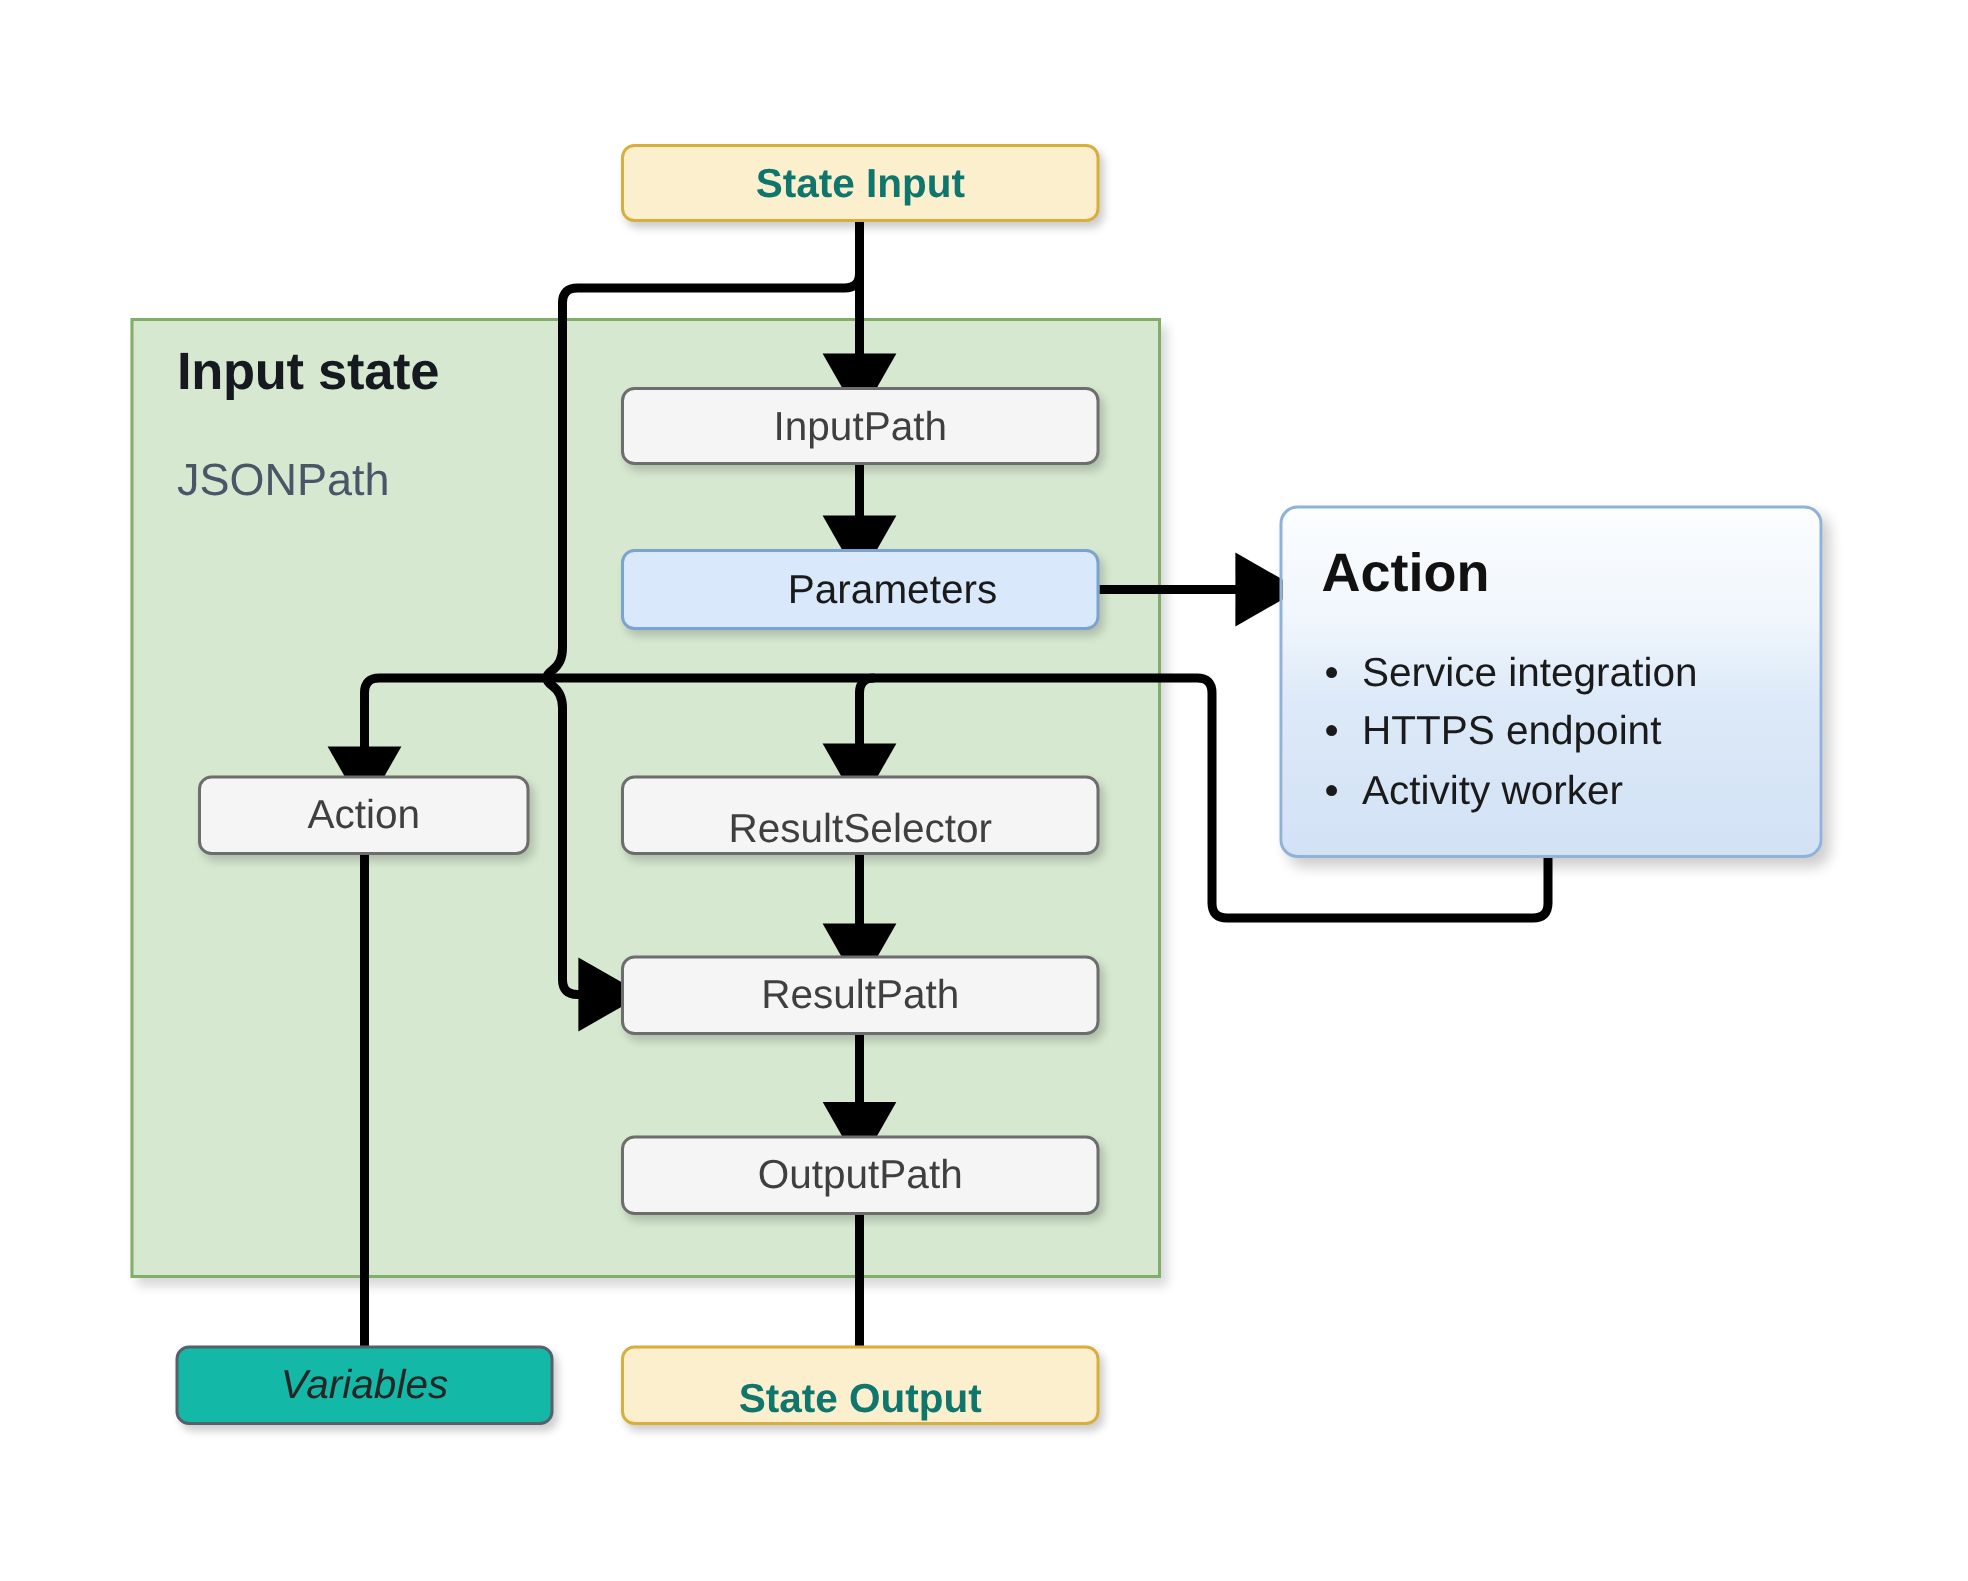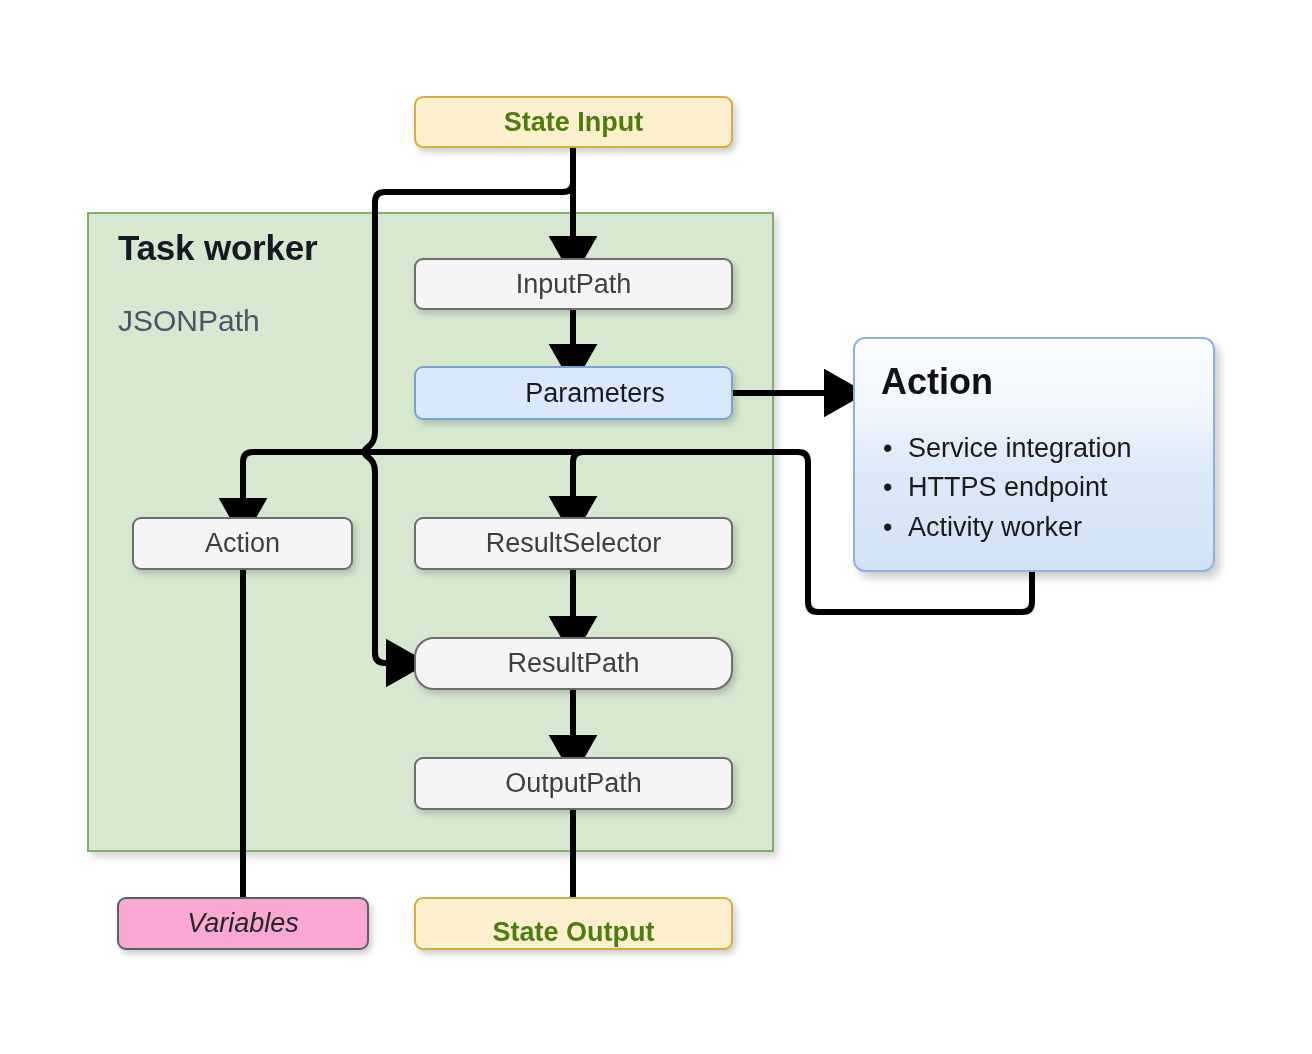--- a/index.html
+++ b/index.html
@@ -67,33 +67,33 @@
   }
   .node-plain {
     background: #f5f5f5;
     border: 2px solid #6d6d6d;
     color: #3f3f3f;
     box-shadow: 3px 4px 6px rgba(0,0,0,0.18);
   }
   .node-accent {
     background: #fbefcd;
     border: 2px solid #d8ae3c;
-    color: #4d7c0f;
+    color: #0f766e;
     font-weight: bold;
     box-shadow: 3px 4px 6px rgba(0,0,0,0.2);
   }
   .node-highlight {
     background: #d9e8fb;
     border: 2px solid #7ba3d0;
     color: #1a1a1a;
     box-shadow: 3px 4px 6px rgba(0,0,0,0.18);
     padding-left: 43px;
   }
   .node-variables {
-    background: #f9a8d4;
+    background: #14b8a6;
     border: 2px solid #56606d;
     color: #262626;
     font-style: italic;
     box-shadow: 3px 4px 6px rgba(0,0,0,0.2);
   }
   
   .action-panel {
     position: absolute;
     left: 853px;
     top: 337px;
@@ -131,21 +131,21 @@
     font-size: 27px;
     line-height: 1.46;
   }
 </style>
 </head>
 <body>
 
 <div id="canvas">
 
   <div class="state-container"></div>
-  <div class="state-title">Task worker</div>
+  <div class="state-title">Input state</div>
   <div class="state-subtitle">JSONPath</div>
 
   <svg class="wires" viewBox="0 0 1312 1054">
     <defs>
       <marker id="ah" markerWidth="9" markerHeight="9" refX="2.4" refY="4.5" orient="auto" markerUnits="strokeWidth">
         <path d="M0,0.4 L0,8.6 L7.2,4.5 z" fill="#000000"></path>
       </marker>
     </defs>
     <g fill="none" stroke="#000000" stroke-width="6" stroke-linecap="butt" stroke-linejoin="round">
 
@@ -183,25 +183,25 @@
   </div>
 
   <div class="node node-highlight" style="left:414px; top:366px; width:319px; height:54px;">
     <span>Parameters</span>
   </div>
 
   <div class="node node-plain" style="left:132px; top:517px; width:221px; height:53px;">
     <span>Action</span>
   </div>
 
-  <div class="node node-plain" style="left:414px; top:517px; width:319px; height:53px;">
+  <div class="node node-plain" style="left:414px; top:517px; width:319px; height:53px;align-items:flex-end;">
     <span>ResultSelector</span>
   </div>
 
-  <div class="node node-plain" style="left:414px; top:637px; width:319px; height:53px;border-radius:20px;">
+  <div class="node node-plain" style="left:414px; top:637px; width:319px; height:53px;">
     <span>ResultPath</span>
   </div>
 
   <div class="node node-plain" style="left:414px; top:757px; width:319px; height:53px;">
     <span>OutputPath</span>
   </div>
 
   <div class="node node-variables" style="left:117px; top:897px; width:252px; height:53px;">
     <span>Variables</span>
   </div>

